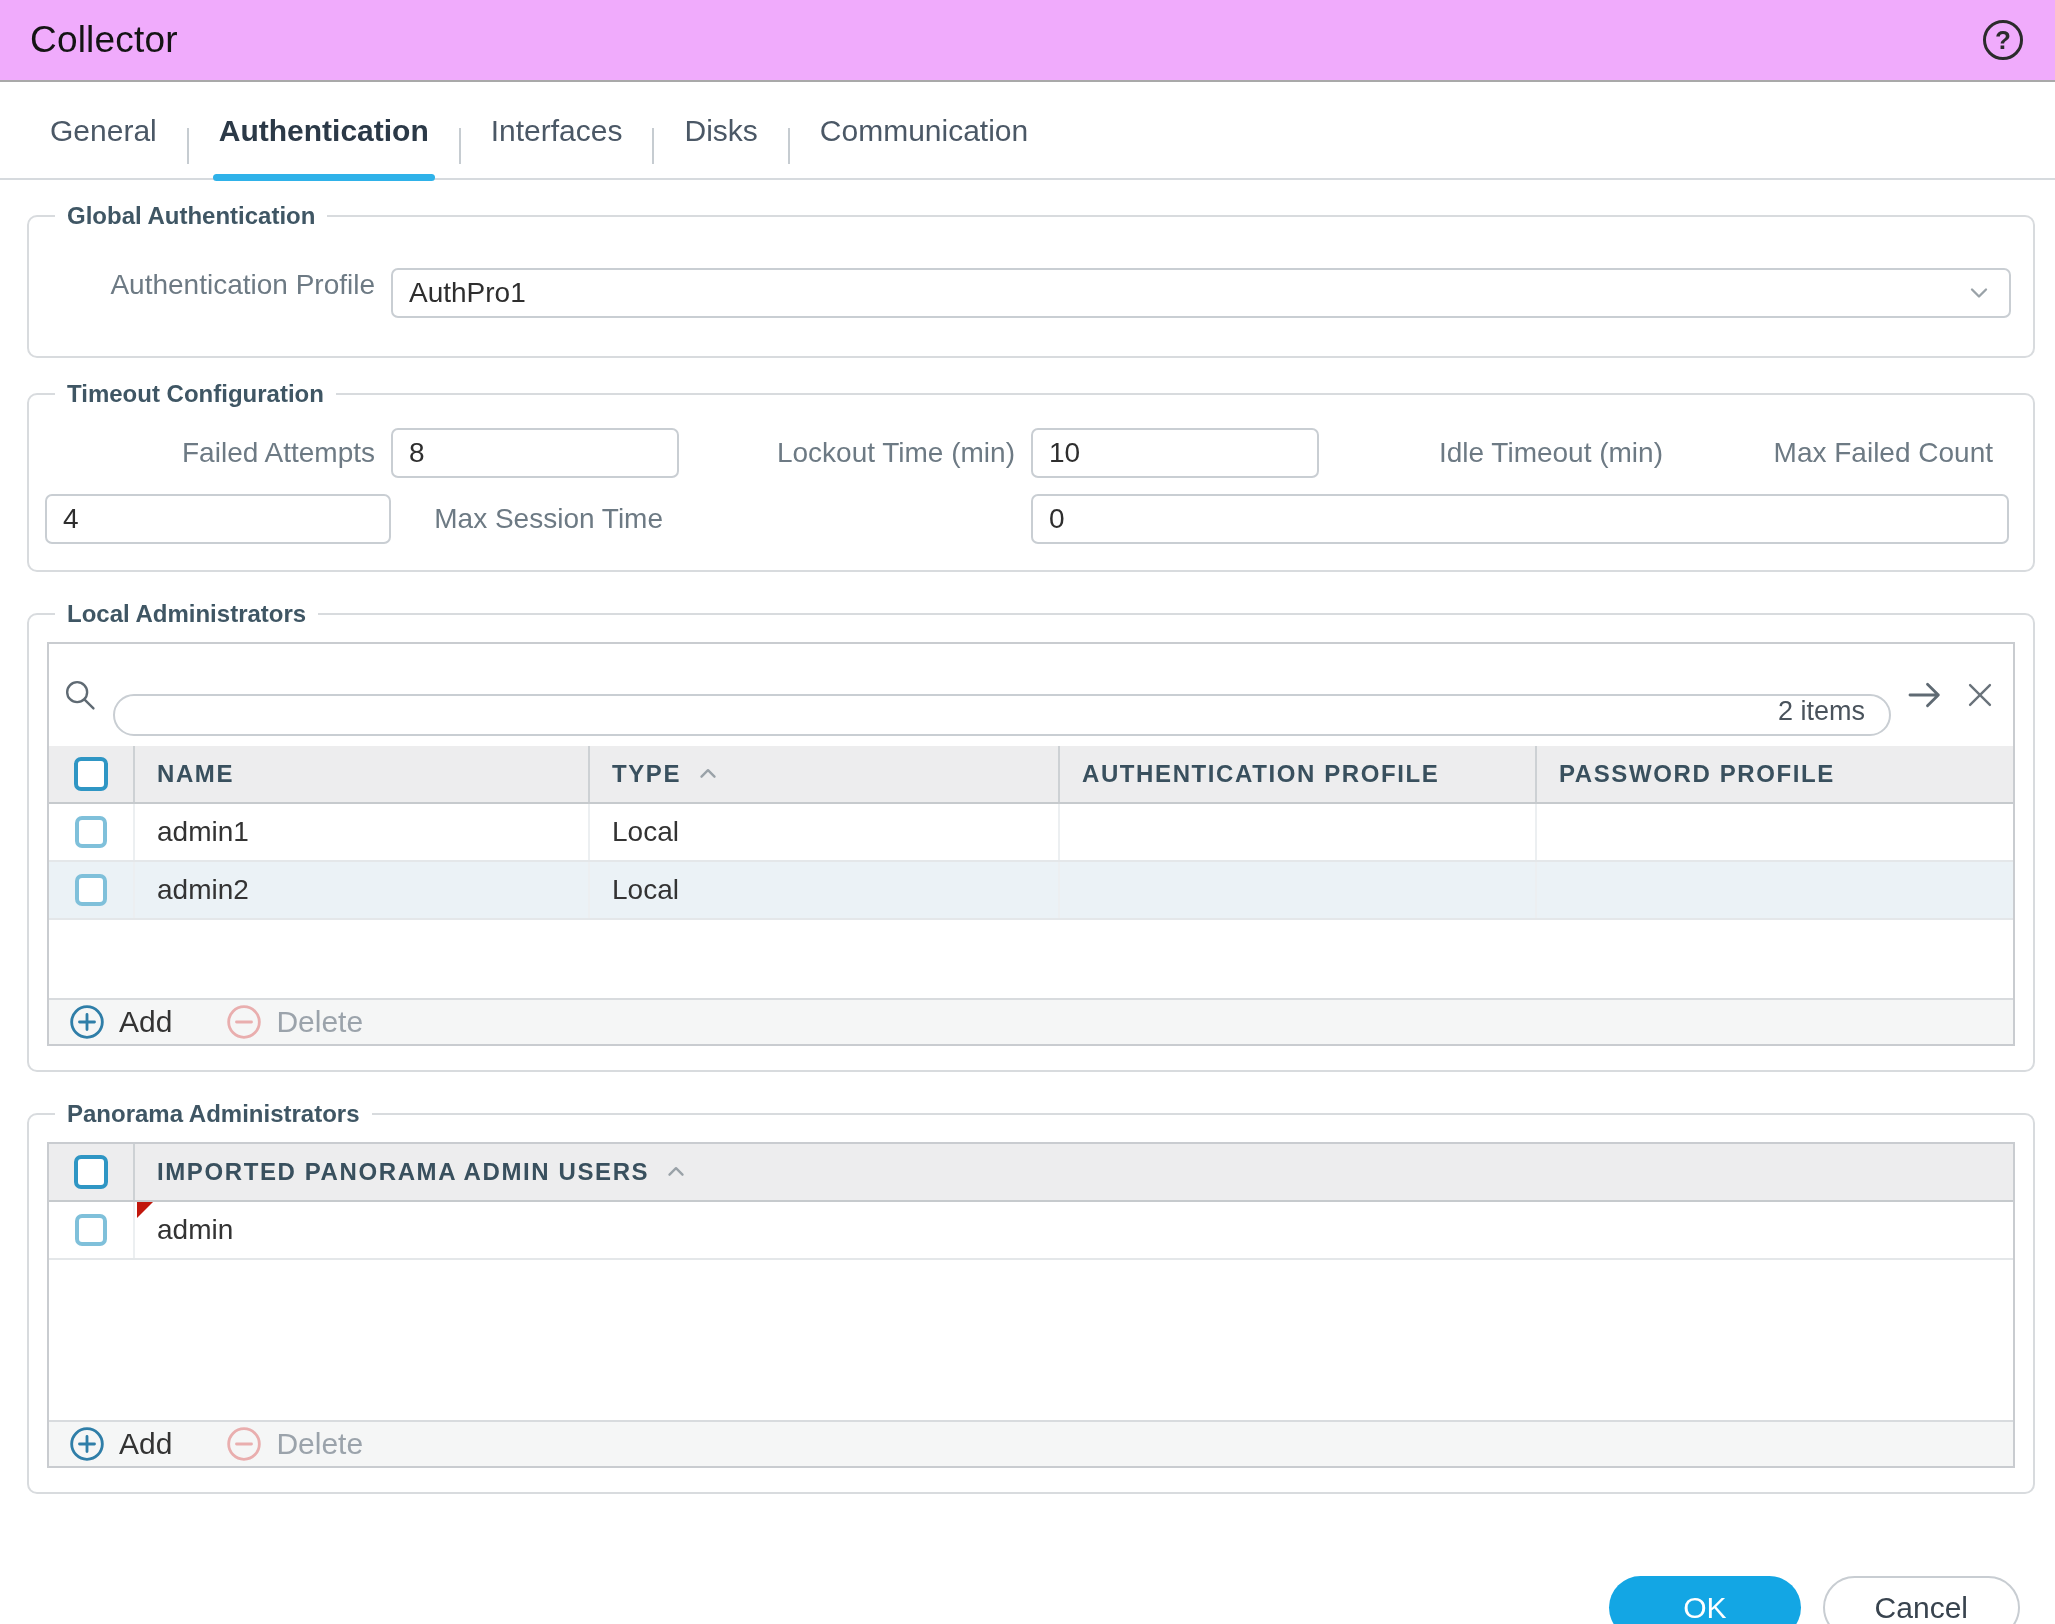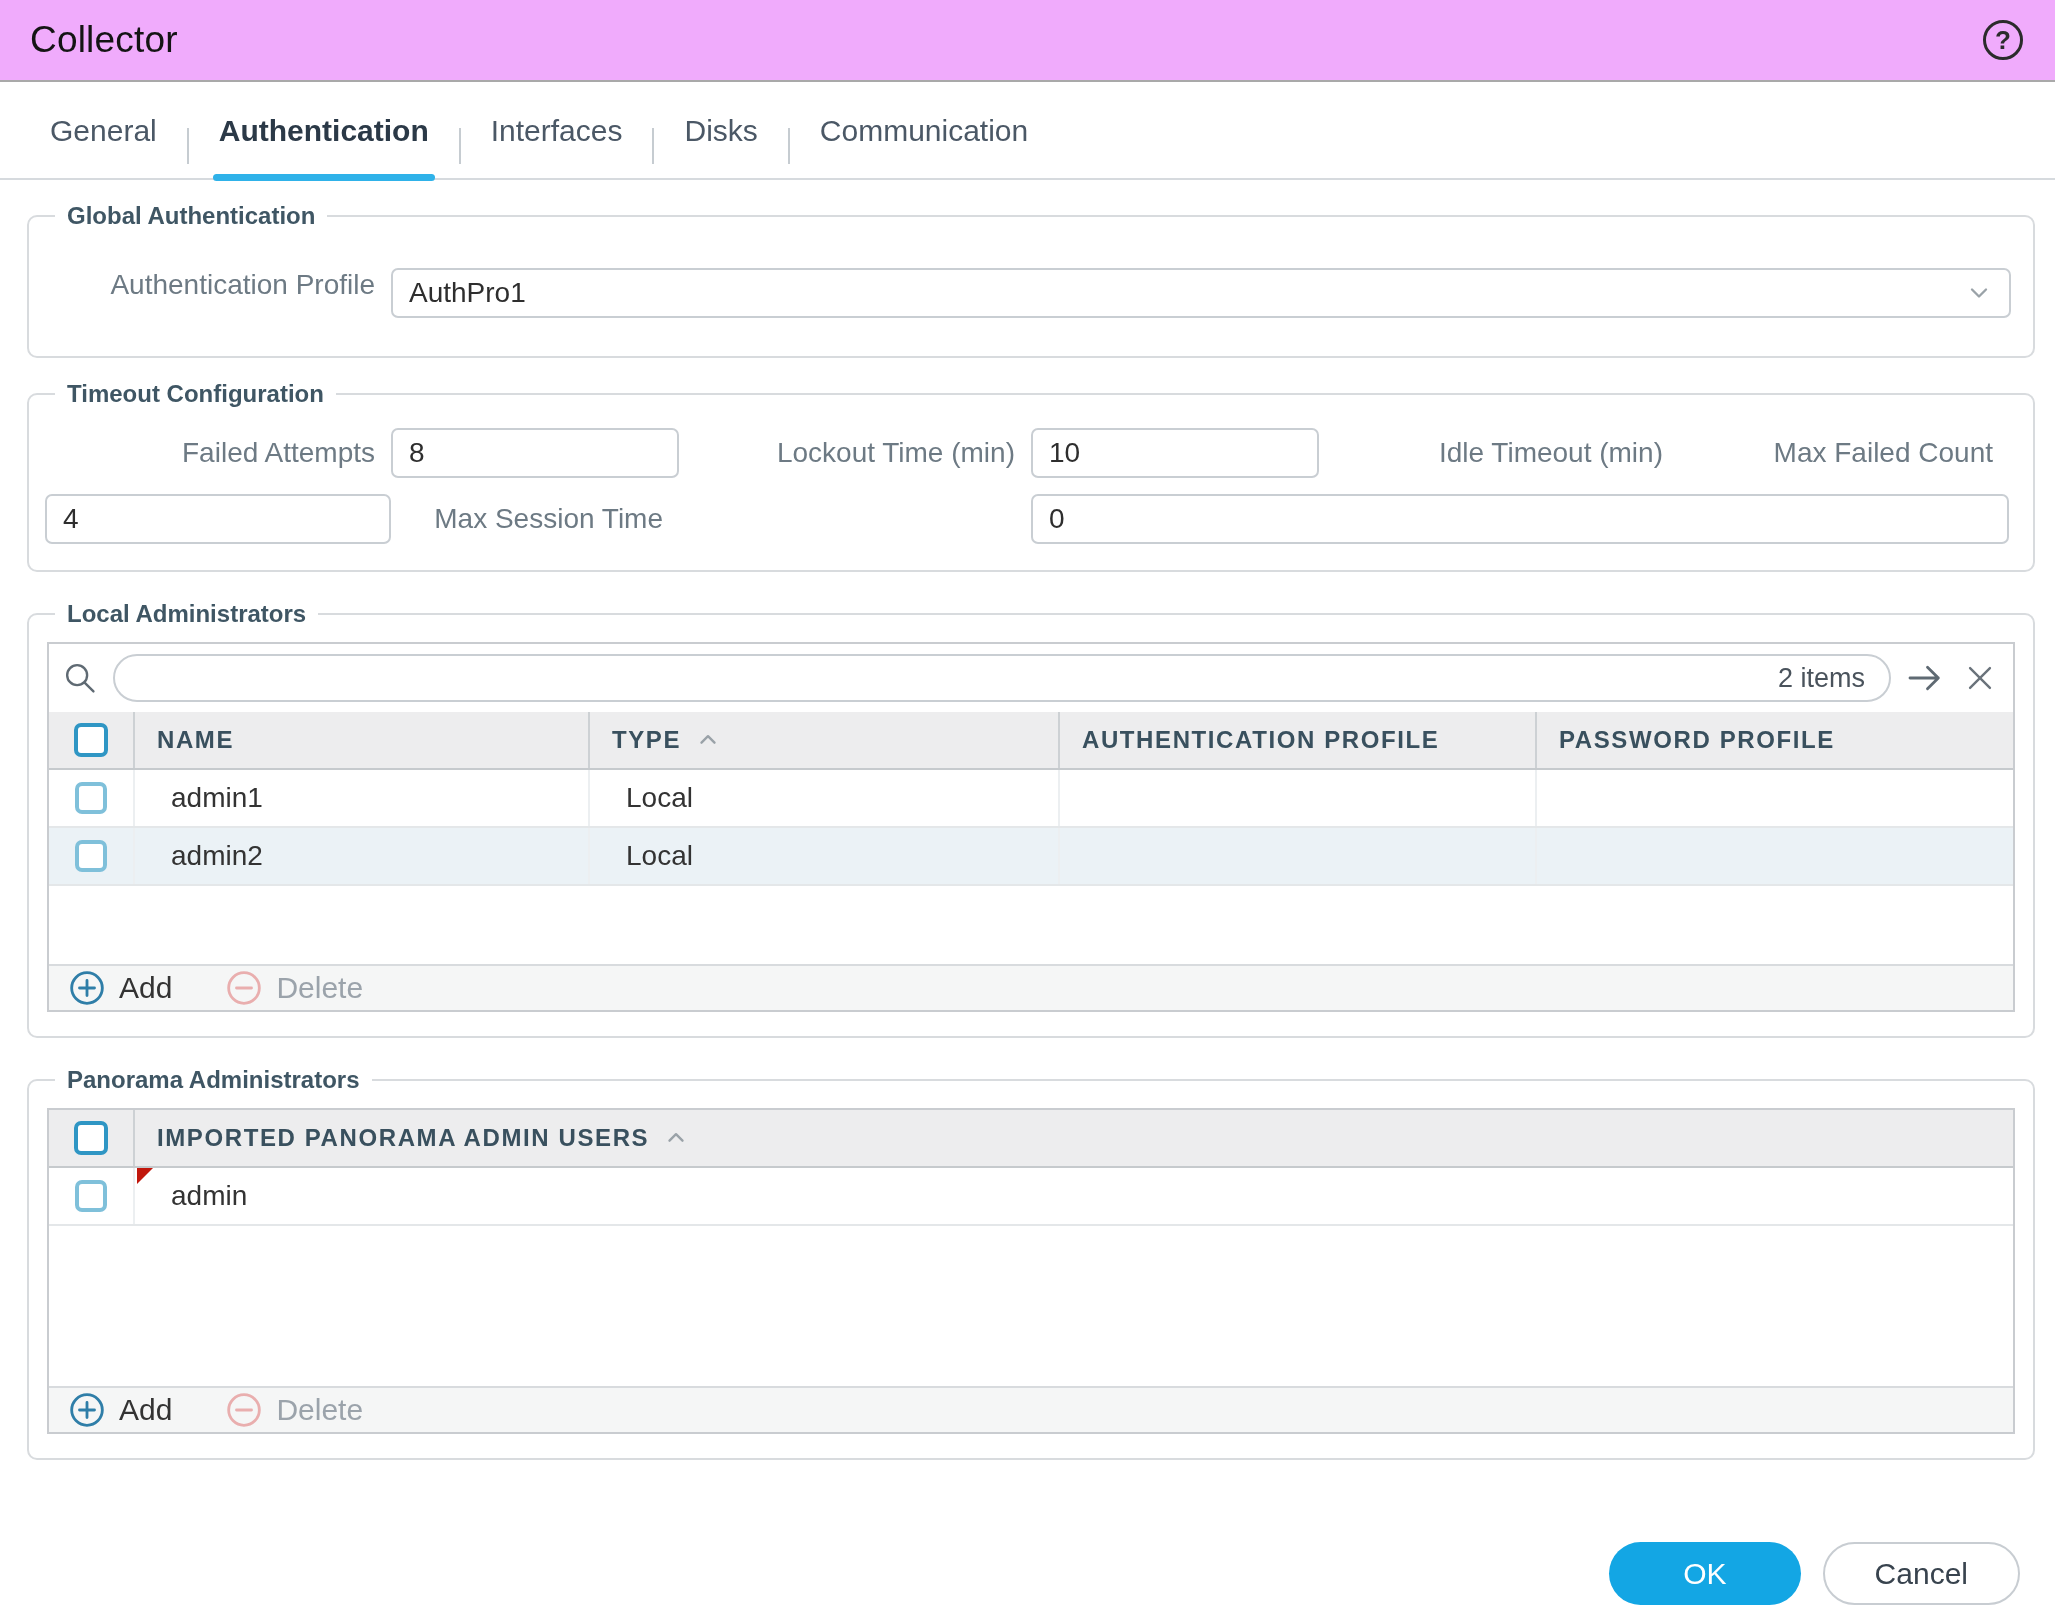--- a/index.html
+++ b/index.html
@@ -105,24 +105,25 @@
   .listbox {
     border: 2px solid #c9ccd0;
     margin: 8px 2px 0 2px;
     background: #fff;
   }
   .lb-toolbar {
     display: flex; align-items: center;
     padding: 10px 12px 10px 8px; gap: 10px;
   }
   .search-pill {
-    flex: 1; height: 48px;
+    flex: 1; height: 42px;
     border: 2px solid #c9ced3; border-radius: 26px;
-    display: flex; align-items: center;
+    display: flex; 
     padding: 0 24px 0 20px;
+    margin-top: 40px;
   }
   .search-pill input {
     flex: 1; border: none; outline: none;
     font-size: 28px; color: #333; background: transparent;
     font-family: "Liberation Sans", "DejaVu Sans", sans-serif;
   }
   .items-count { font-size: 27px; color: #4a535c; white-space: nowrap; }
   .icon-btn { display: flex; align-items: center; justify-content: center; cursor: pointer; padding: 0 4px; }
 
   .grid-head, .grid-row { display: grid; align-items: center; }
@@ -138,21 +139,21 @@
     color: #39505e;
     padding-left: 22px; height: 100%;
     display: flex; align-items: center; gap: 14px;
     border-left: 2px solid #cdd1d4;
     cursor: pointer;
   }
   .grid-row { height: 58px; border-bottom: 2px solid #e4e7e9; cursor: pointer; }
   .grid-row.alt { background: #ebf2f6; }
   .grid-row .cell {
     font-size: 28px; color: #333;
-    padding-left: 36px; height: 100%;
+    padding-left: 22px; height: 100%;
     display: flex; align-items: center;
     border-left: 2px solid #eceff1;
     position: relative;
   }
   .cb-cell { display: flex; align-items: center; justify-content: center; height: 100%; }
   .checkbox {
     width: 34px; height: 34px; border-radius: 7px;
     border: 4px solid #2f96c4; background: #fff; cursor: pointer;
   }
   .checkbox.row-cb { width: 32px; height: 32px; border: 4px solid #7fc0da; }

